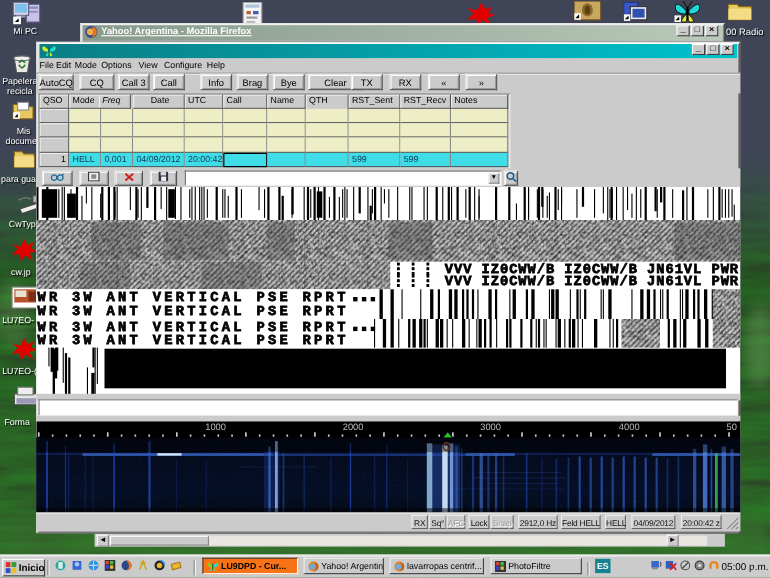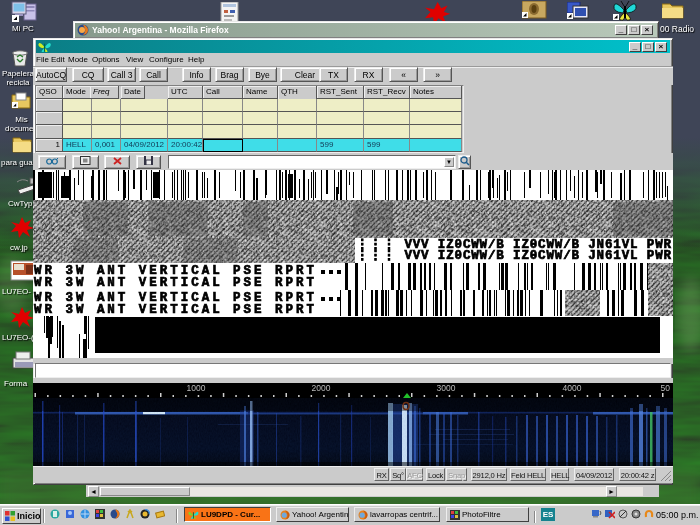--- a/index.html
+++ b/index.html
@@ -1,19 +1,19 @@
 <!DOCTYPE html>
 <html><head><meta charset="utf-8"><style>
 * { margin:0; padding:0; box-sizing:border-box; }
 html,body { width:700px; height:525px; overflow:hidden; font-family:"Liberation Sans",sans-serif; }
 .abs { position:absolute; }
 #desk { position:absolute; left:0; top:0; width:700px; height:525px; }
 .icolbl { position:absolute; color:#fff; font-size:8px; text-align:center; text-shadow:1px 1px 1px #000; white-space:nowrap; }
 .win { position:absolute; background:#cbcbcb; border-top:1px solid #e8e8e8; border-left:1px solid #e8e8e8; border-right:1px solid #404040; border-bottom:1px solid #404040; box-shadow:inset 1px 1px 0 #fff, inset -1px -1px 0 #808080; }
-.tbar { position:absolute; display:flex; align-items:center; color:#fff; font-weight:bold; font-size:9.5px; white-space:nowrap; overflow:hidden; }
+.tbar { position:absolute; display:flex; align-items:flex-start; color:#fff; font-weight:bold; font-size:9.5px; white-space:nowrap; overflow:hidden;text-decoration:underline; }
 .btn3 { width:12px; height:10px; background:#cbcbcb; border-top:1px solid #fff; border-left:1px solid #fff; border-right:1px solid #404040; border-bottom:1px solid #404040; font-size:8px; line-height:8px; text-align:center; color:#000; margin-left:1px; font-weight:bold; font-family:"Liberation Mono",monospace; }
 .mbtn { position:absolute; background:#cbcbcb; border-top:1px solid #eee; border-left:1px solid #eee; border-right:1px solid #555; border-bottom:1px solid #555; box-shadow:inset 1px 1px 0 #fff, inset -1px -1px 0 #9a9a9a; font-size:8.5px; color:#000; text-align:center; }
 .cell { position:absolute; font-size:8px; color:#000; white-space:nowrap; overflow:hidden; }
 .hd { background:#cbcbcb; border-right:1px solid #555; border-bottom:1px solid #555; box-shadow:inset 1px 1px 0 #eee; padding:1px 0 0 3px; }
 .sbp { position:absolute; height:13px; font-size:7.6px; color:#111; background:#cbcbcb; border-top:1px solid #eee; border-left:1px solid #eee; border-right:1px solid #666; border-bottom:1px solid #666; text-align:center; padding-top:2px; white-space:nowrap; letter-spacing:-0.2px; }
 .sbg { color:#9a9a9a; text-shadow:1px 1px 0 #fff; }
 .task { position:absolute; top:507px; height:15px; background:#cbcbcb; border-top:1px solid #eee; border-left:1px solid #eee; border-right:1px solid #404040; border-bottom:1px solid #404040; font-size:8px; color:#000; display:flex; align-items:center; padding:0 3px; white-space:nowrap; overflow:hidden; }
 .hell { font-family:"Liberation Mono",monospace; font-weight:bold; font-size:12.5px; fill:#000; stroke:#000; stroke-width:0.7; }
 .sc { font-family:"Liberation Sans",sans-serif; font-size:8.5px; fill:#b9b9b9; }
 </style></head>
@@ -218,21 +218,21 @@
 <div class="mbtn" style="left:248px;top:67px;width:29px;height:15px;line-height:14px;">Bye</div>
 <div class="mbtn" style="left:280px;top:67px;width:50px;height:15px;line-height:14px;">Clear</div>
 <div class="mbtn" style="left:319px;top:67px;width:29px;height:15px;line-height:14px;">TX</div>
 <div class="mbtn" style="left:354px;top:67px;width:29px;height:15px;line-height:14px;">RX</div>
 <div class="mbtn" style="left:389px;top:67px;width:29px;height:15px;line-height:14px;">«</div>
 <div class="mbtn" style="left:423px;top:67px;width:29px;height:15px;line-height:14px;">»</div>
 <div class="abs" style="left:35px;top:85px;width:429px;height:68px;background:#cbcbcb;border:1px solid #808080;border-right-color:#eee;border-bottom-color:#eee;"></div>
 <div class="cell hd" style="left:36px;top:86px;width:27px;height:13px;">QSO</div>
 <div class="cell hd" style="left:63px;top:86px;width:29px;height:13px;">Mode</div>
 <div class="cell hd" style="left:90px;top:86px;width:29px;height:13px;font-style:italic;">Freq</div>
-<div class="cell hd" style="left:121px;top:86px;width:24px;height:13px;">Date</div>
+<div class="cell hd" style="left:121px;top:86px;width:47px;height:13px;text-align:center;">Date</div>
 <div class="cell hd" style="left:168px;top:86px;width:35px;height:13px;">UTC</div>
 <div class="cell hd" style="left:203px;top:86px;width:40px;height:13px;">Call</div>
 <div class="cell hd" style="left:243px;top:86px;width:35px;height:13px;">Name</div>
 <div class="cell hd" style="left:278px;top:86px;width:39px;height:15px;">QTH</div>
 <div class="cell hd" style="left:317px;top:86px;width:47px;height:13px;">RST_Sent</div>
 <div class="cell hd" style="left:364px;top:86px;width:46px;height:13px;">RST_Recv</div>
 <div class="cell hd" style="left:410px;top:86px;width:52px;height:13px;">Notes</div>
 <div class="cell hd" style="left:36px;top:99px;width:27px;height:13px;text-align:right;padding-right:2px;"></div>
 <div class="cell" style="left:63px;top:99px;width:29px;height:13px;background:#eeeec6;border-right:1px solid #888;border-bottom:1px solid #555;padding:1px 0 0 3px;color:#123a55;"></div>
 <div class="cell" style="left:92px;top:99px;width:29px;height:13px;background:#eeeec6;border-right:1px solid #888;border-bottom:1px solid #555;padding:1px 0 0 3px;color:#123a55;"></div>

